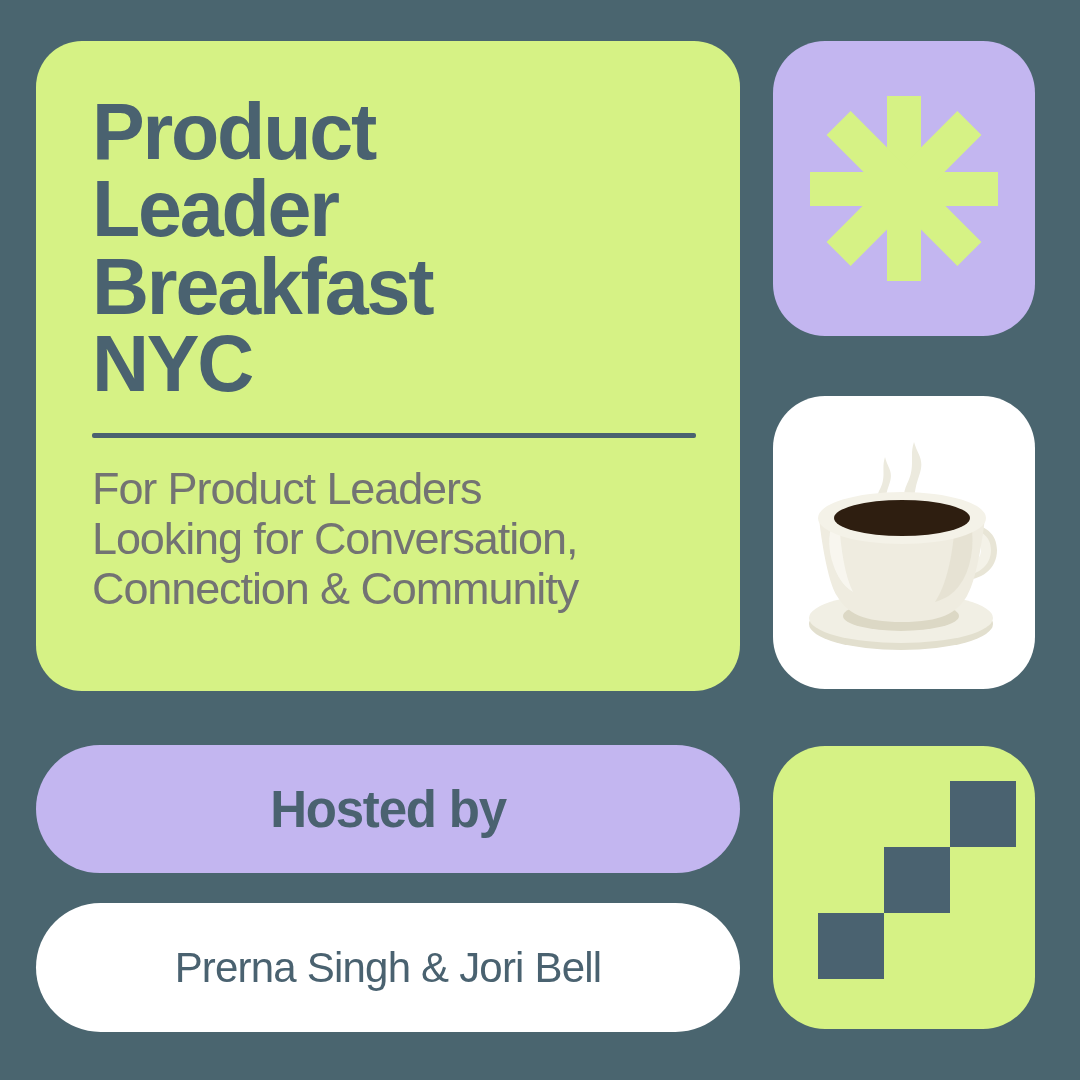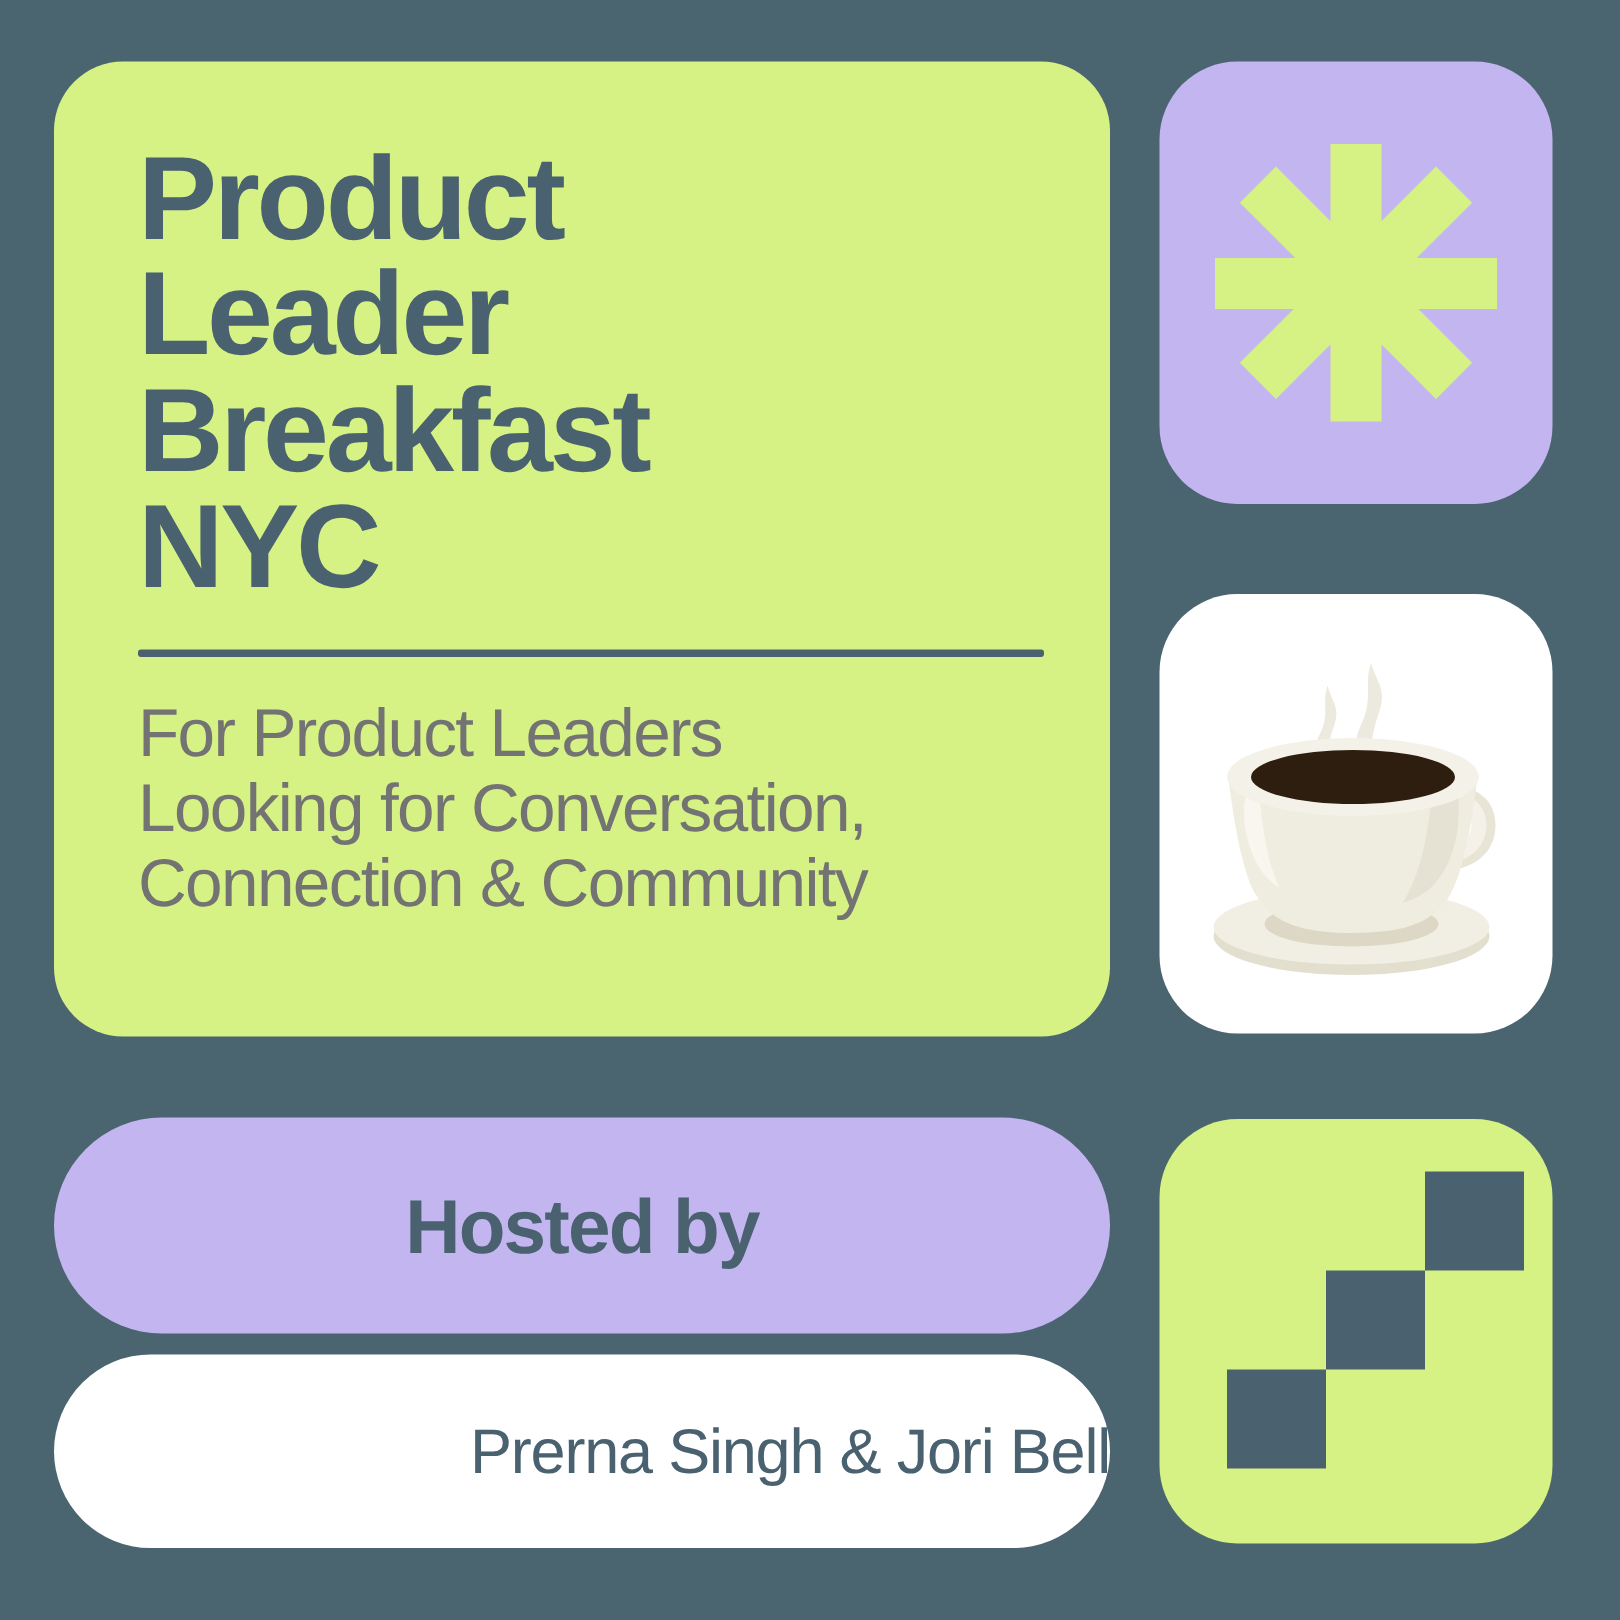--- a/index.html
+++ b/index.html
@@ -59,34 +59,33 @@
     position:absolute;
     left:36px;
     width:704px;
     border-radius:999px;
     display:flex;
     align-items:center;
     justify-content:center;
   }
 
   .pill-hosted{
-    top:745px; height:144px;
+    top:745px; height:128px;
     background:#c3b6f0;
   }
   .pill-hosted span{
     color:#4a6270;
     font-weight:bold;
     font-size:51px;
     letter-spacing:-1.2px;
   }
 
   .pill-names{
     top:903px; height:129px;
     background:#ffffff;
-    justify-content:flex-end;
   }
   .pill-names span{
     color:#4a6270;
     font-weight:300;
     font-size:42px;
     letter-spacing:-0.8px;
   }
 
   
 

